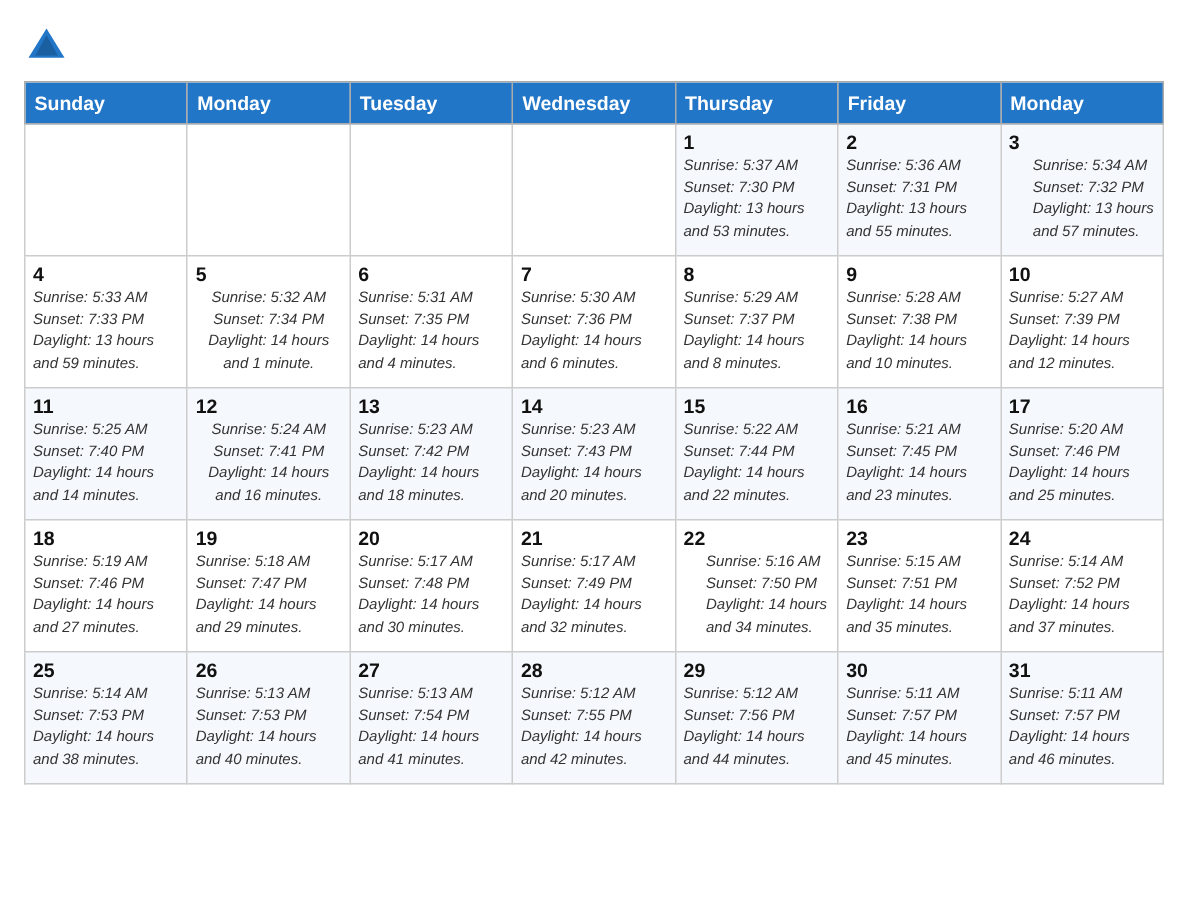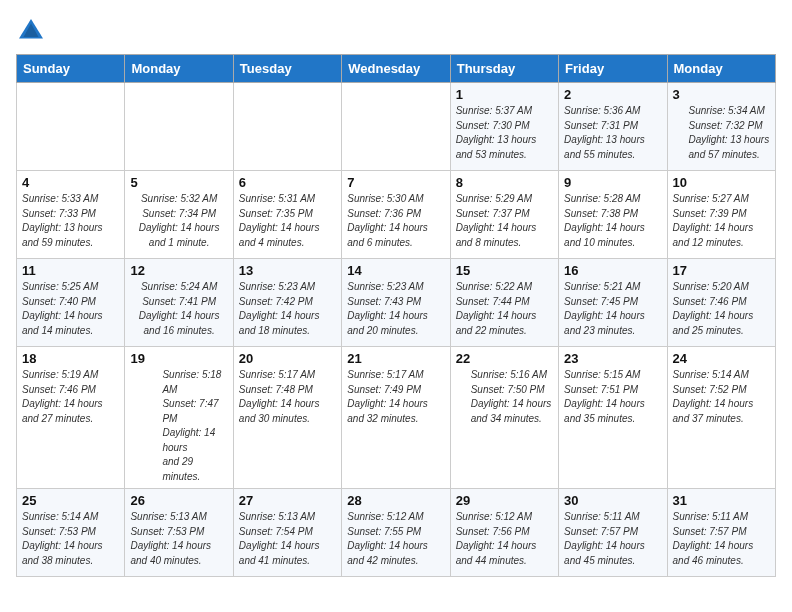--- a/index.html
+++ b/index.html
@@ -260,21 +260,21 @@
       <tr>
         <td>
           <div class="day-number">18</div>
           <div class="day-info" style="white-space: pre-line;">Sunrise: 5:19 AM
 Sunset: 7:46 PM
 Daylight: 14 hours
 and 27 minutes.</div>
         </td>
         <td>
           <div class="day-number">19</div>
-          <div class="day-info" style="white-space: pre-line; margin-left: 32px;">Sunrise: 5:18 AM
+          <div class="day-info" style="white-space: pre-line;">Sunrise: 5:18 AM
 Sunset: 7:47 PM
 Daylight: 14 hours
 and 29 minutes.</div>
         </td>
         <td>
           <div class="day-number">20</div>
           <div class="day-info" style="white-space: pre-line;">Sunrise: 5:17 AM
 Sunset: 7:48 PM
 Daylight: 14 hours
 and 30 minutes.</div>

